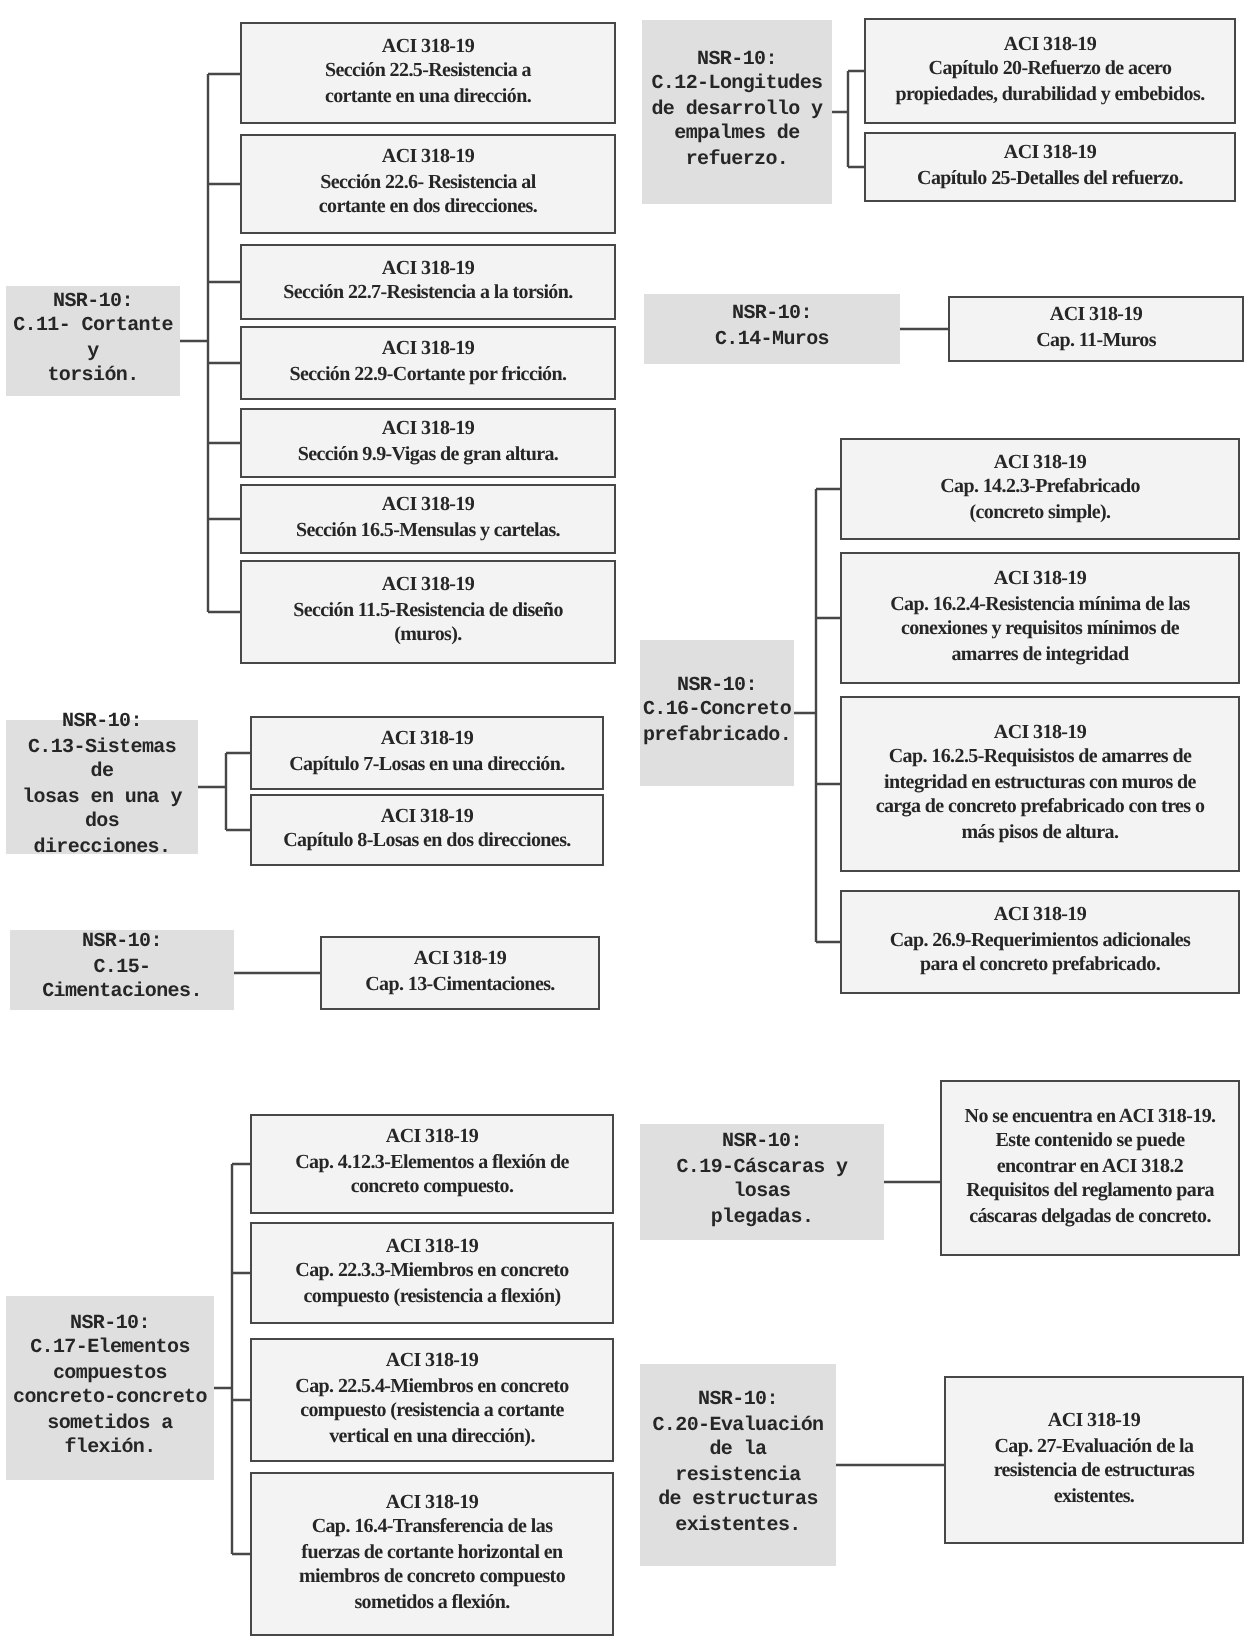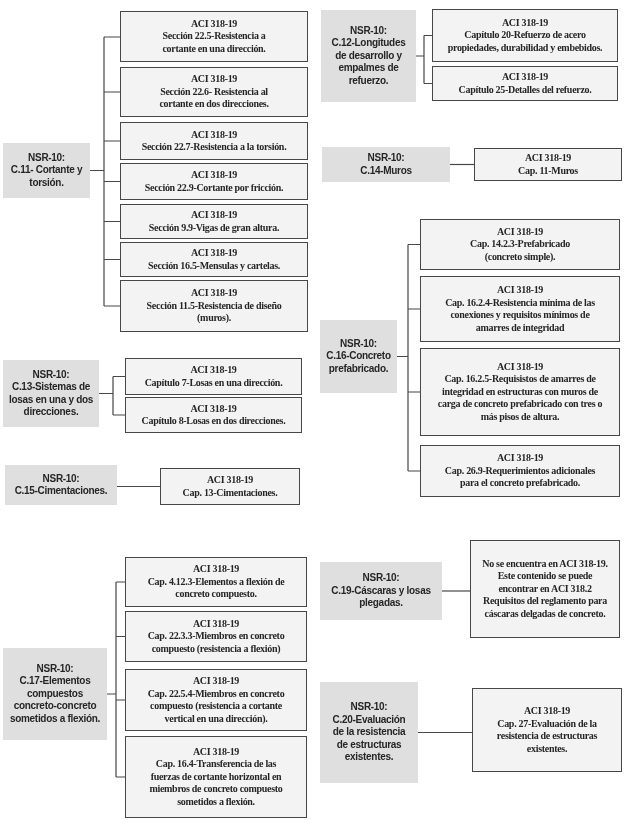--- a/index.html
+++ b/index.html
@@ -24,21 +24,21 @@
     display:flex;align-items:center;justify-content:center;
     text-align:center;
     white-space:pre-line;
     font-size:10px;line-height:12.5px;
     letter-spacing:-0.3px;
     font-weight:600;
     color:var(--text);
     box-sizing:border-box;
     padding:2px 3px;
   }
-  .src{background:var(--source_fill);}
+  .src{background:var(--source_fill);font-family:Liberation Mono, monospace;}
   .tgt{background:var(--target_fill);border:1px solid var(--border);font-family:Liberation Serif, serif;}
 </style>
 </head>
 <body>
 
 <div class="canvas">
 
   <svg class="connectors" viewBox="0 0 624 825" xmlns="http://www.w3.org/2000/svg">
 
     <path d="M90 170.5 H104 M104 37 V306 M104 37 H120 M104 92 H120 M104 141 H120 M104 181.5 H120 M104 221.5 H120 M104 259.5 H120 M104 306 H120"></path>
@@ -147,21 +147,21 @@
 vertical en una dirección).</div>
   <div class="box tgt" style="left:125px;top:736px;width:182px;height:82px;">ACI 318-19
 Cap. 16.4-Transferencia de las
 fuerzas de cortante horizontal en
 miembros de concreto compuesto
 sometidos a flexión.</div>
 
   <div class="box src" style="left:320px;top:562px;width:122px;height:58px;">NSR-10:
 C.19-Cáscaras y losas
 plegadas.</div>
-  <div class="box tgt" style="left:470px;top:540px;width:150px;height:98px;">No se encuentra en ACI 318-19.
+  <div class="box tgt" style="left:470px;top:540px;width:150px;height:88px;">No se encuentra en ACI 318-19.
 Este contenido se puede
 encontrar en ACI 318.2
 Requisitos del reglamento para
 cáscaras delgadas de concreto.</div>
 
   <div class="box src" style="left:320px;top:682px;width:98px;height:101px;">NSR-10:
 C.20-Evaluación
 de la resistencia
 de estructuras
 existentes.</div>

